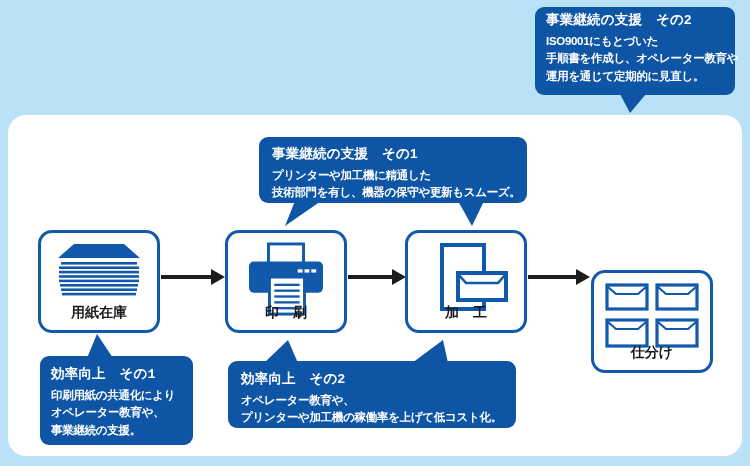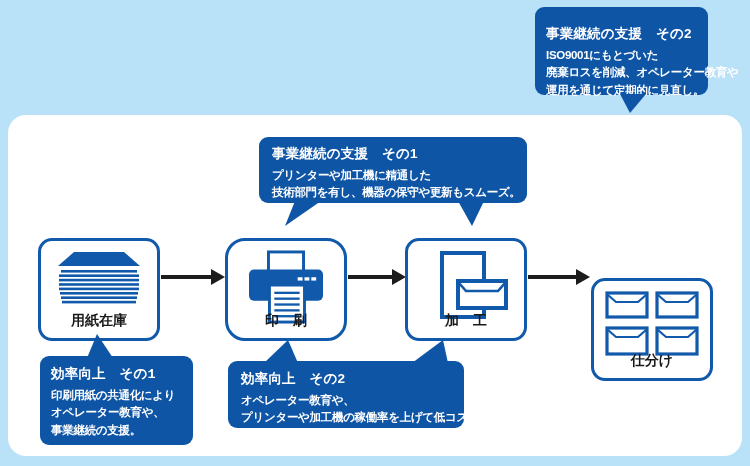--- a/index.html
+++ b/index.html
@@ -16,32 +16,32 @@
   .stage{position:relative;width:750px;height:466px;background:var(--bg);overflow:hidden;}
   .panel{position:absolute;left:8px;top:115px;width:734px;height:341px;background:var(--panel);border-radius:18px;}
 
   
   .callout{position:absolute;background:var(--blue);border-radius:9px;color:var(--text-light);}
   .callout .title{font-weight:bold;font-size:13.5px;letter-spacing:0.2px;margin-bottom:4px;white-space:nowrap;}
   .callout .line{font-weight:bold;font-size:11.5px;line-height:1.5;letter-spacing:-0.3px;white-space:nowrap;}
   .tail{position:absolute;}
   .tail polygon{fill:var(--blue);}
 
-  .callout-continuity2{left:535px;top:7px;width:173px;height:88px;padding:18px 11px 0;}
+  .callout-continuity2{left:535px;top:7px;width:200px;height:88px;padding:4px 11px 0;}
   .callout-continuity1{left:259px;top:137px;width:268px;height:66px;padding:8px 13px 4px;}
   .callout-efficiency1{left:40px;top:356px;width:153px;height:89px;padding:9px 11px 11px;font-family:Liberation Mono, monospace;}
-  .callout-efficiency2{left:228px;top:361px;width:236px;height:67px;padding:9px 13px 0;}
+  .callout-efficiency2{left:228px;top:361px;width:288px;height:67px;padding:9px 13px 0;}
 
   
-  .step{position:absolute;top:238px;width:122px;height:103px;background:#fff;
+  .step{position:absolute;top:230px;width:122px;height:103px;background:#fff;
         border:3px solid var(--icon-blue);border-radius:14px;}
   .step .icon-wrap{position:absolute;top:9px;left:0;right:0;display:flex;justify-content:center;}
   .step .label{position:absolute;bottom:8px;left:0;right:0;text-align:center;
         font-weight:bold;font-size:14px;color:var(--text-dark);white-space:nowrap;}
-  .step-1{left:38px;} .step-2{left:225px;border-radius:20px;} .step-3{left:405px;} .step-4{left:591px;margin-top:40px;}
+  .step-1{left:38px;} .step-2{left:225px;} .step-3{left:405px;} .step-4{left:591px;margin-top:40px;}
 
   
   .arrow{position:absolute;top:269px;height:16px;}
   .arrow .shaft{fill:var(--arrow);} .arrow .head{fill:var(--arrow);}
   .arrow-1{left:161px;} .arrow-2{left:348px;} .arrow-3{left:528px;}
 
   
   .st-blue{stroke:var(--icon-blue);fill:none;}
   .fill-blue{fill:var(--icon-blue);}
   .fill-white{fill:#ffffff;}
@@ -50,21 +50,21 @@
 </head>
 <body>
 
 <div class="stage">
 
   <div class="panel"></div>
 
   <div class="callout callout-continuity2">
     <div class="title">事業継続の支援　その2</div>
     <div class="line">ISO9001にもとづいた</div>
-    <div class="line">廃棄ロスを削減、オペレーター教育や</div>
+    <div class="line">手順書を作成し、オペレーター教育や</div>
     <div class="line">運用を通じて定期的に見直し。</div>
   </div>
   <svg class="tail" style="left:617px;top:94px;" width="30" height="19">
     <polygon points="3,0 29,0 13,19"></polygon>
   </svg>
 
   <div class="callout callout-continuity1">
     <div class="title">事業継続の支援　その1</div>
     <div class="line">プリンターや加工機に精通した</div>
     <div class="line">技術部門を有し、機器の保守や更新もスムーズ。</div>

